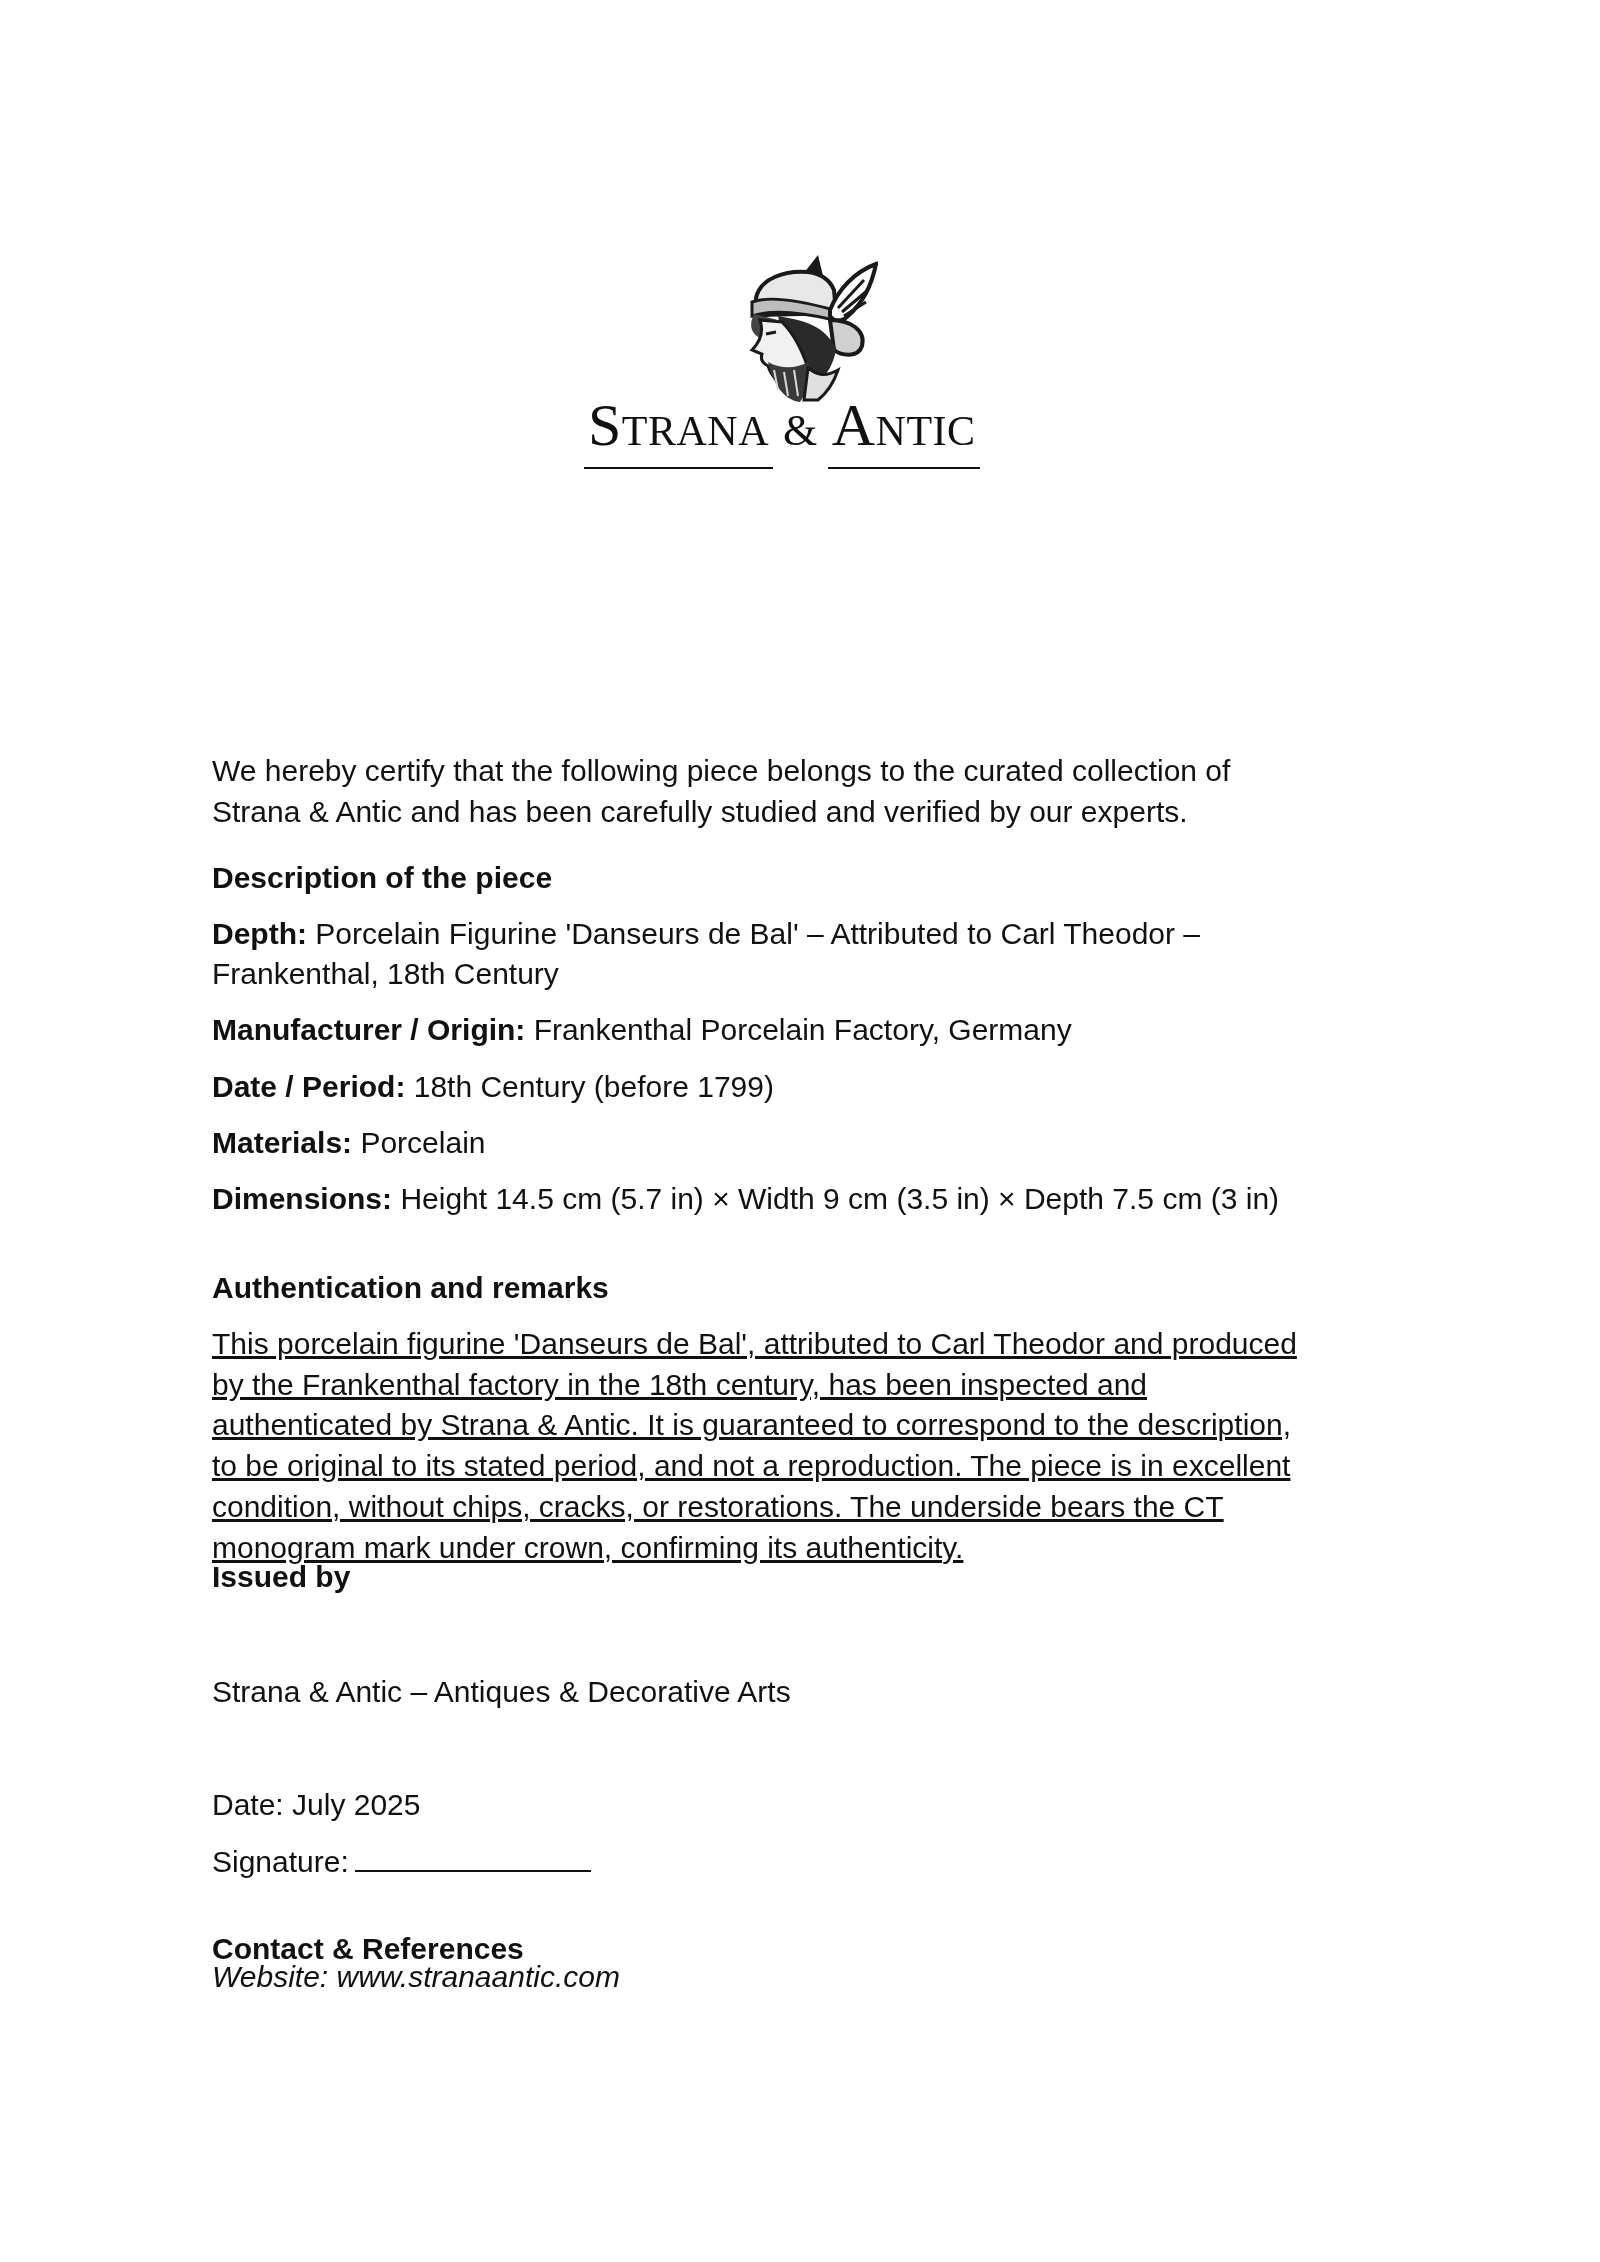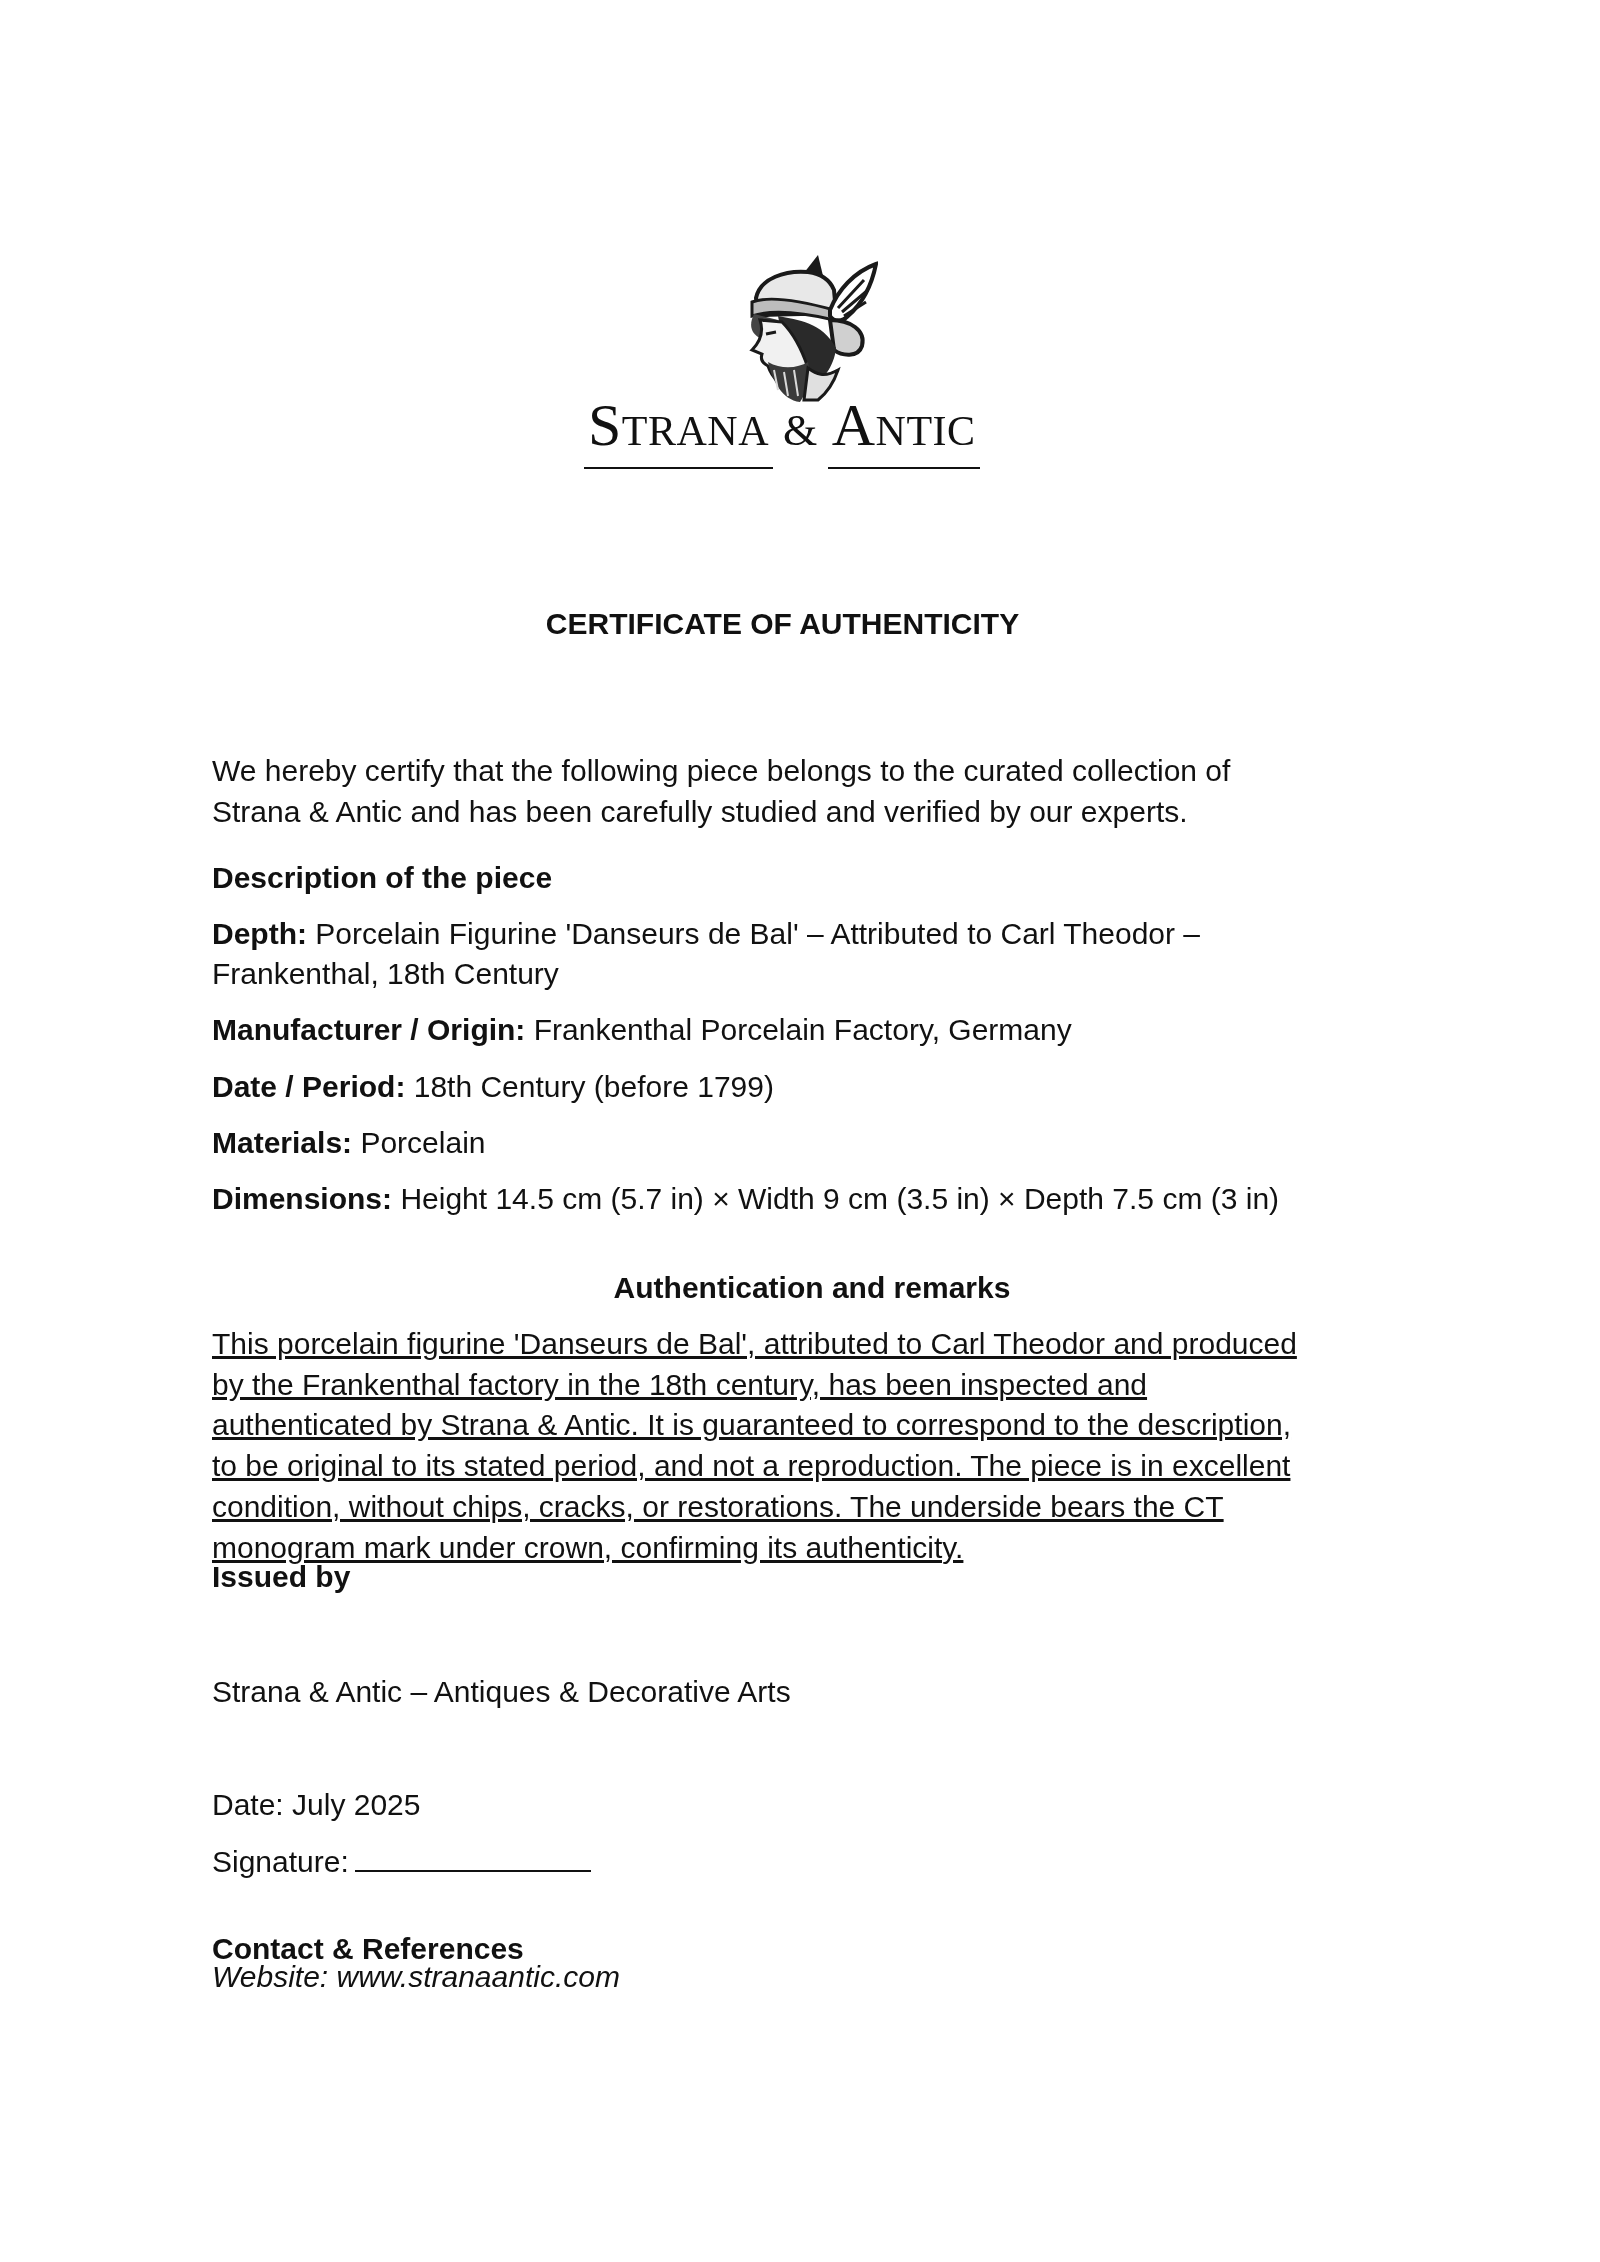--- a/index.html
+++ b/index.html
@@ -62,21 +62,20 @@
       <span class="logo-word">
         <span class="small-caps-word" style="font-variant: small-caps; font-size: 60px; margin-top: 24px;">Strana</span>
         <span class="rule"></span>
       </span><span class="logo-amp">&amp;</span><span class="logo-word">
         <span style="font-variant: small-caps; font-size: 60px;">Antic</span>
         <span class="rule"></span>
       </span>
     </div>
   </div>
 
-  <div class="doc-title">CERTIFICATE OF AUTHENTICITY</div>
 
   <div class="block" style="top:750px;">
     <p class="para">
       <span class="line">We hereby certify that the following piece belongs to the curated collection of</span>
       <span class="line">Strana &amp; Antic and has been carefully studied and verified by our experts.</span>
     </p>
   </div>
 
   <div class="block" style="top:860px;">
     <h2 class="heading">Description of the piece</h2>
@@ -98,21 +97,21 @@
   </div>
 
   <div class="block" style="top:1122px;">
     <p class="para"><span class="label">Materials:</span> <span>Porcelain</span></p>
   </div>
 
   <div class="block" style="top:1178px;">
     <p class="para"><span class="label">Dimensions:</span> <span>Height 14.5 cm (5.7 in) × Width 9 cm (3.5 in) × Depth 7.5 cm (3 in)</span></p>
   </div>
 
-  <div class="block" style="top:1270px;text-align:center;">
+  <div class="block" style="top:1270px;">
     <h2 class="heading">Authentication and remarks</h2>
   </div>
   <div class="block" style="top:1324px;text-decoration:underline;">
     <p class="para" style="line-height:40.7px;">
       <span class="line">This porcelain figurine 'Danseurs de Bal', attributed to Carl Theodor and produced</span>
       <span class="line">by the Frankenthal factory in the 18th century, has been inspected and</span>
       <span class="line">authenticated by Strana &amp; Antic. It is guaranteed to correspond to the description,</span>
       <span class="line">to be original to its stated period, and not a reproduction. The piece is in excellent</span>
       <span class="line">condition, without chips, cracks, or restorations. The underside bears the CT</span>
       <span class="line">monogram mark under crown, confirming its authenticity.</span>

